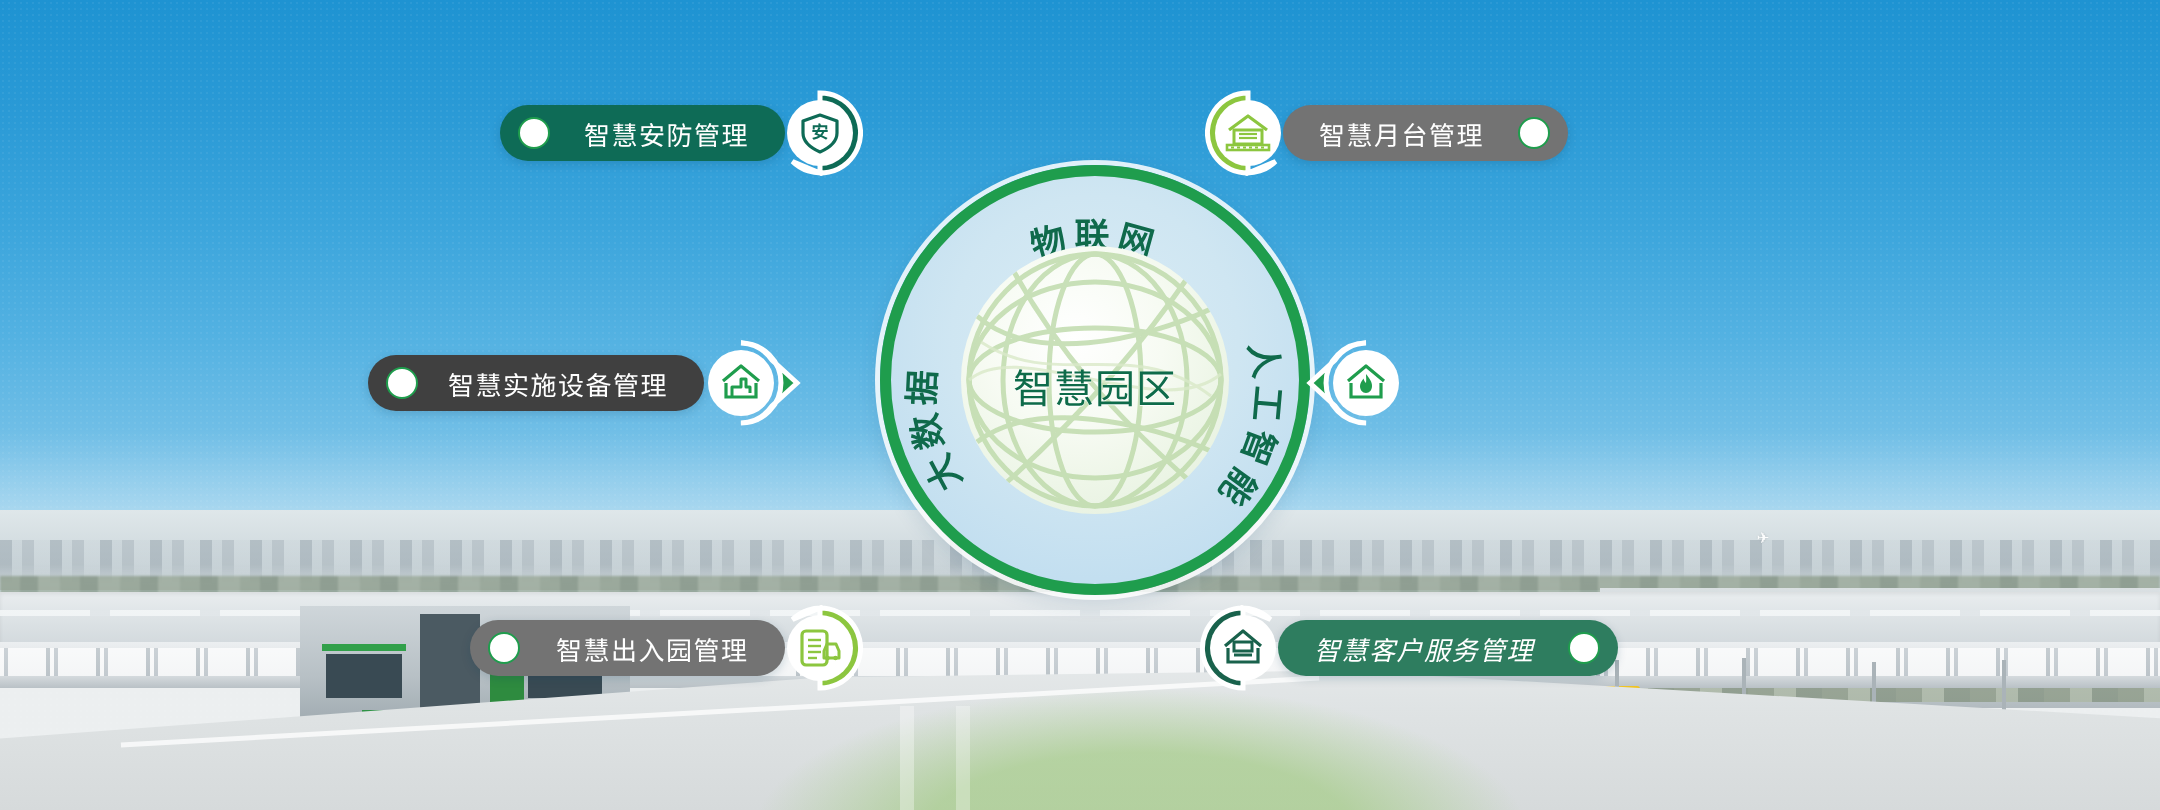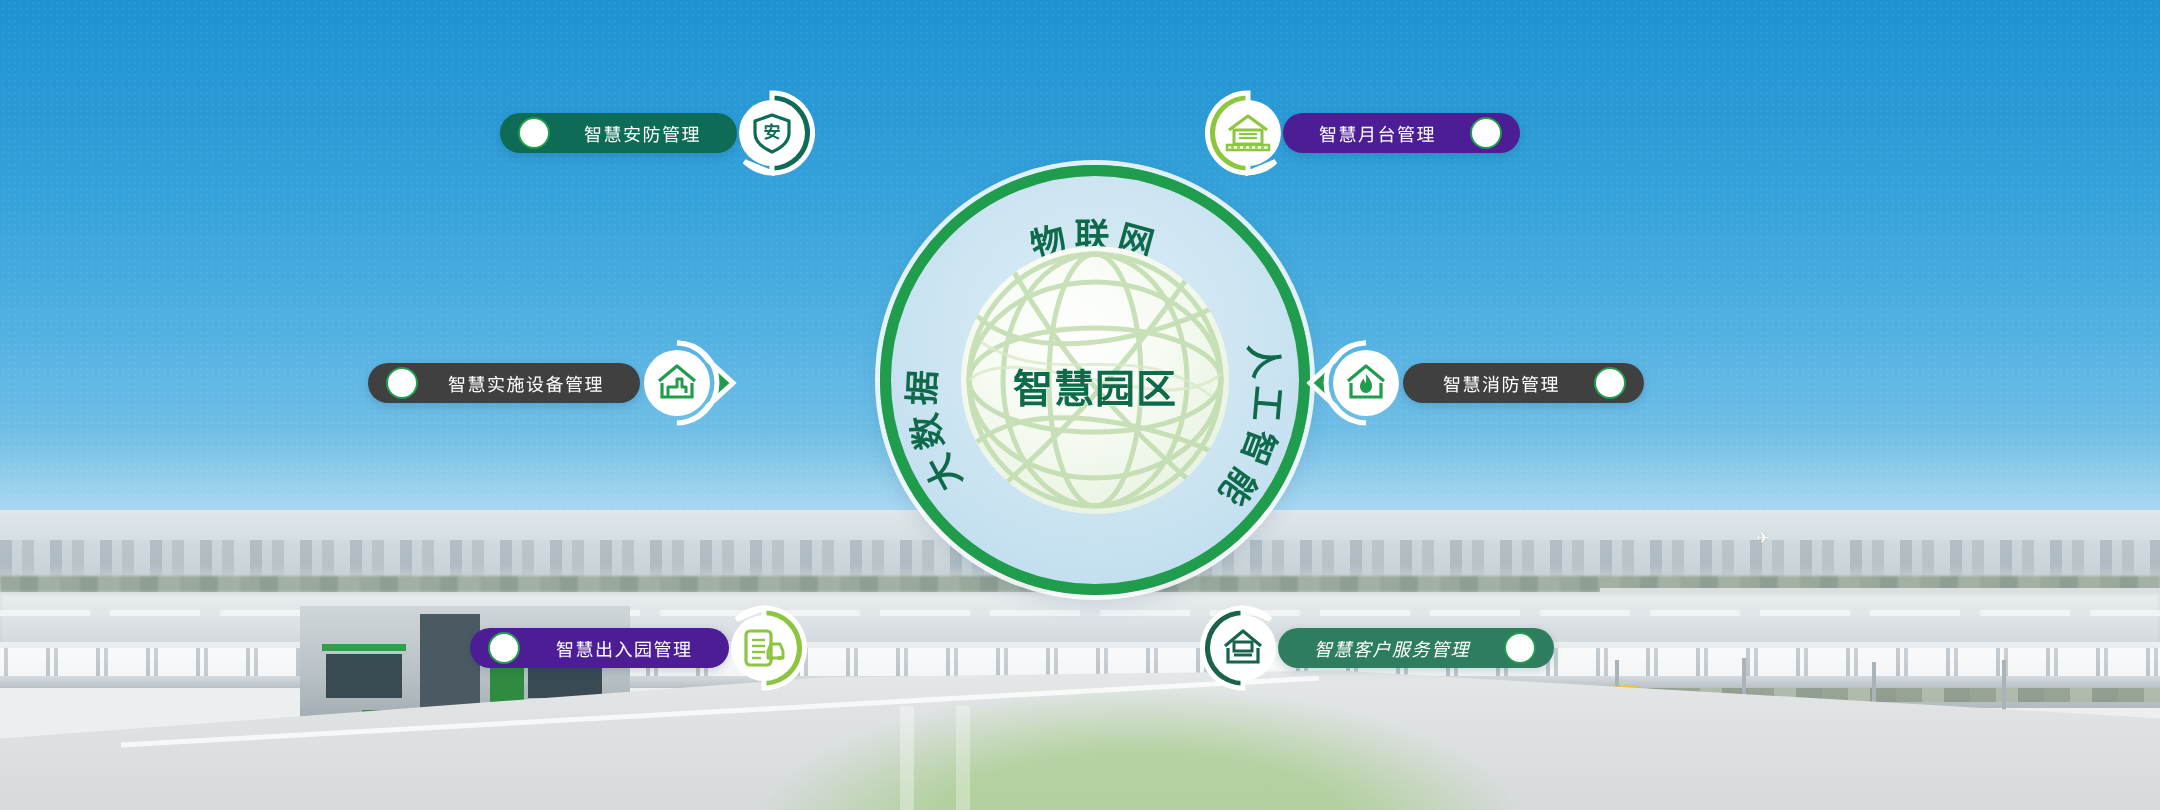--- a/index.html
+++ b/index.html
@@ -152,41 +152,41 @@
   }
   .hub-inner{
     position:absolute;left:81px;top:81px;width:268px;height:268px;border-radius:50%;
     background:radial-gradient(circle at 42% 34%, #ffffff 0%, #f7fbf3 38%, #eef6e8 62%, #e6f1e0 85%, #dfeeda 100%);
     overflow:hidden;
   }
   .globe{position:absolute;inset:0;opacity:.95;}
   .hub-title{
     position:absolute;left:0;right:0;top:120px;
     text-align:center;color:#0e6b4a;
-    font-size:40px;font-weight:bold;line-height:1.16;letter-spacing:1px;
+    font-size:40px;font-weight:normal;line-height:1.16;letter-spacing:1px;
     text-shadow:0 1px 0 rgba(255,255,255,.9);
   }
   .arc-svg{position:absolute;inset:0;overflow:visible;}
   .arc-text{
     font-family:"Liberation Sans","DejaVu Sans",sans-serif;
     font-size:35px;font-weight:bold;fill:#0f6a4b;letter-spacing:6px;
   }
 
   
   .node{position:absolute;display:flex;align-items:center;}
 
   .pill{
-    position:relative;height:40px;border-radius:28px;
+    position:relative;height:56px;border-radius:28px;
     display:flex;align-items:center;
-    color:#ffffff;font-size:18px;letter-spacing:1.5px;white-space:nowrap;
+    color:#ffffff;font-size:26px;letter-spacing:1.5px;white-space:nowrap;
     box-shadow:0 3px 10px rgba(10,60,90,.18);
   }
   .pill.dark{background:#0e6b56;}
   .pill.mid{background:#404040;}
-  .pill.lime{background:#4c1d95;}
+  .pill.lime{background:#737373;}
   .pill.teal{background:#2e7d5f;}
   .pill .txt{padding:0 0;}
   .dot{
     width:28px;height:28px;border-radius:50%;
     background:#ffffff;border:2px solid #1f9d4d;flex:0 0 auto;
   }
 
   
   .ico{
     position:relative;width:86px;height:86px;flex:0 0 auto;
@@ -359,24 +359,20 @@
         <path d="M61 3 A40 40 0 1 0 61.1 83 A40 40 0 0 1 30 66 L5 43 L30 20 A40 40 0 0 1 61 3 Z" fill="#1f9d4d" stroke="#ffffff" stroke-width="5"></path>
       </svg>
       <div class="disc" style="margin-left:18px;">
         <svg width="44" height="40" viewBox="0 0 44 40">
           <path d="M4 18 L22 3 L40 18" fill="none" stroke="#1f9d4d" stroke-width="3.2" stroke-linejoin="round"></path>
           <path d="M7 20 V34 H37 V20" fill="none" stroke="#1f9d4d" stroke-width="3.2"></path>
           <path d="M22 11 C26 16 28 19 28 23 C28 27 25.5 30 22 30 C18.5 30 16 27 16 23 C16 20 18 18 19.5 15.5 C20 18 21 19 22 20 C22.5 17 22 14 22 11 Z" fill="#1f9d4d"></path>
         </svg>
       </div>
     </div>
-    <div class="pill mid" style="padding:0 18px 0 26px;">
-      <span class="txt" style="padding-left:14px;padding-right:34px;">智慧消防管理</span>
-      <span class="dot"></span>
-    </div>
   </div>
 
   <div class="node" id="node-access">
     <div class="pill lime" style="padding:0 26px 0 18px;">
       <span class="dot"></span>
       <span class="txt" style="padding-left:36px;padding-right:10px;">智慧出入园管理</span>
     </div>
     <div class="ico" style="margin-left:-8px;">
       <svg class="blob" viewBox="0 0 86 86">
         <path d="M43 83 A40 40 0 1 0 15.5 14.5 L43 3 Z" fill="#8cc63f" stroke="#ffffff" stroke-width="5"></path>

